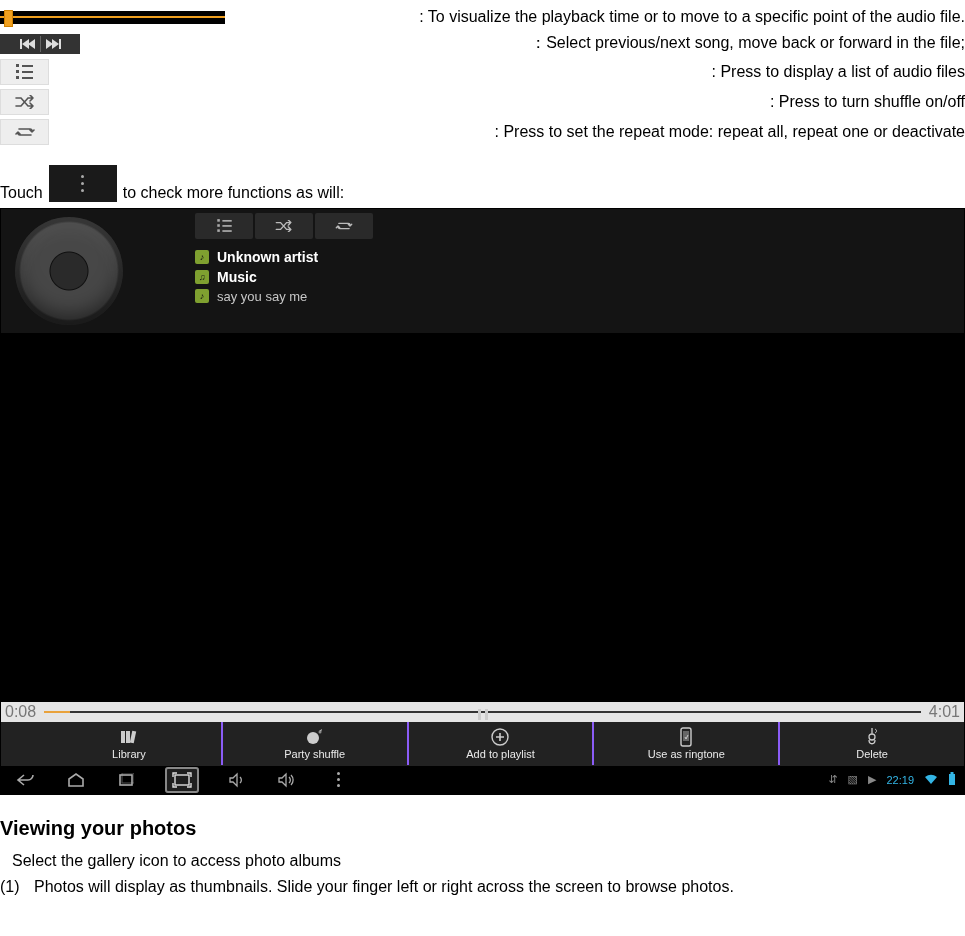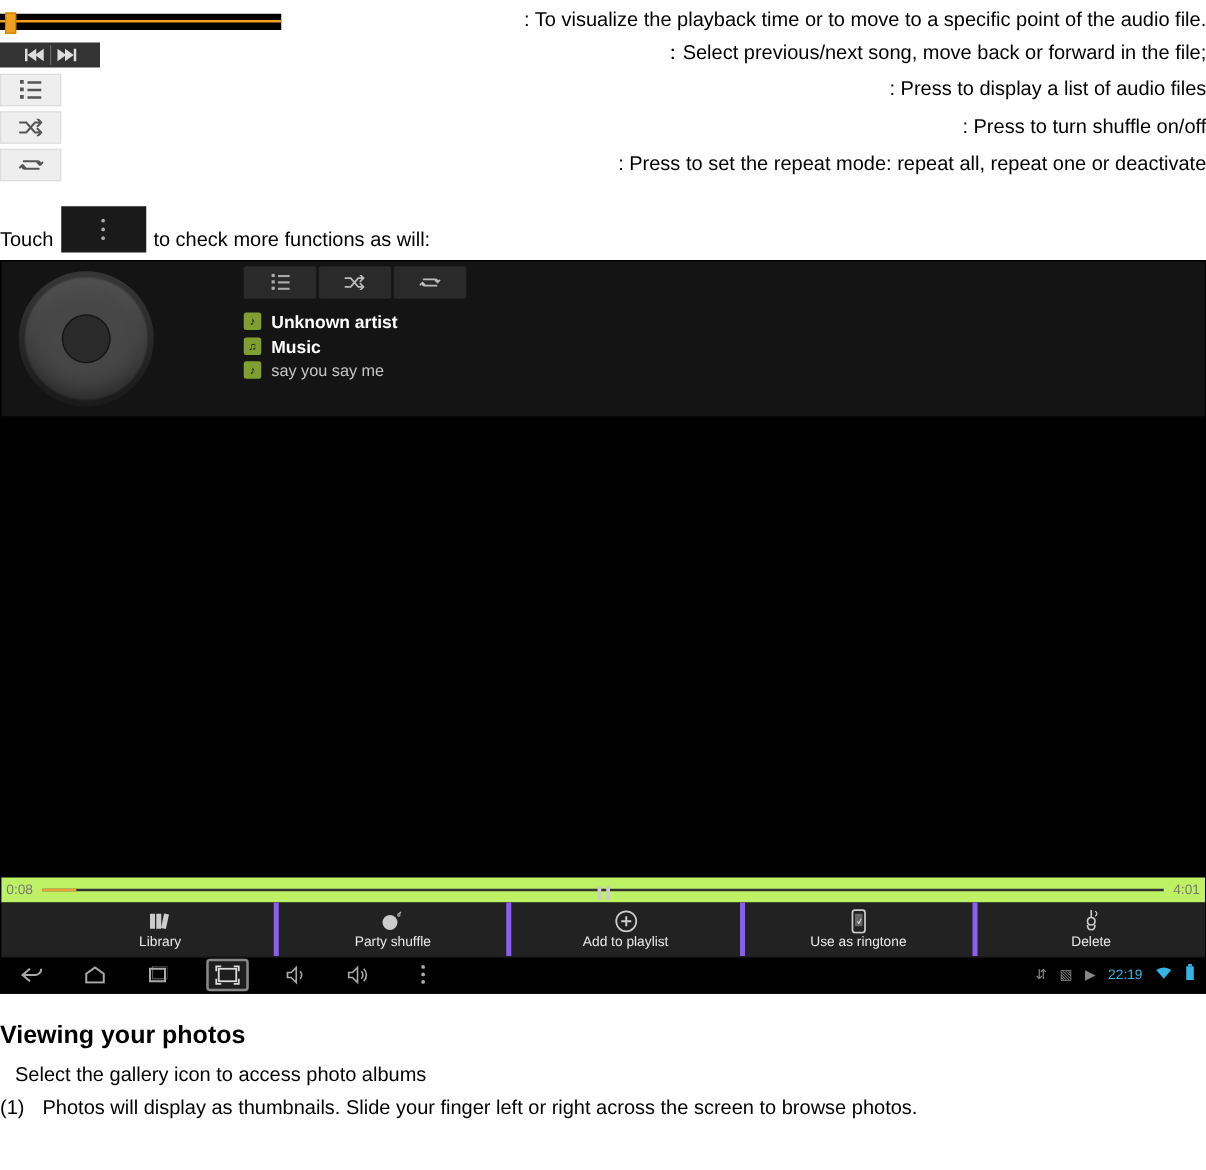--- a/index.html
+++ b/index.html
@@ -226,23 +226,23 @@
   }
   
   .shot-progress {
     position: absolute;
     left: 0; right: 0;
     bottom: 72px;
     height: 20px;
     display: flex;
     align-items: center;
     color: #777;
-    font-size: 11px;
+    font-size: 16px;
     padding: 0 4px;
-    background: #bef264;
+    background: #e5e5e5;
   }
   .shot-progress .ptrack {
     flex: 1;
     height: 2px;
     background: #333;
     margin: 0 8px;
     position: relative;
   }
   .shot-progress .pfill {
     position: absolute;
@@ -273,21 +273,21 @@
   }
   .menu-item {
     flex: 1;
     display: flex;
     flex-direction: column;
     align-items: center;
     justify-content: center;
     color: #eaeaea;
     font-size: 11px;
     gap: 2px;
-    border-left: 4px solid #8b5cf6;
+    border-left: 2px solid #8b5cf6;
   }
   .menu-item:first-child { border-left: none; margin-left: 36px; }
   .menu-item .mic {
     height: 18px;
     display: flex;
     align-items: center;
     justify-content: center;
     color: #ddd;
   }
   .menu-item svg { display: block; }

